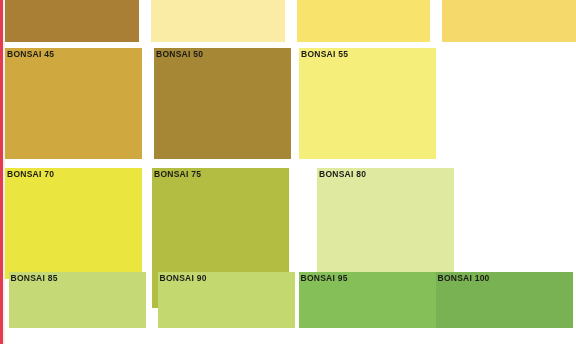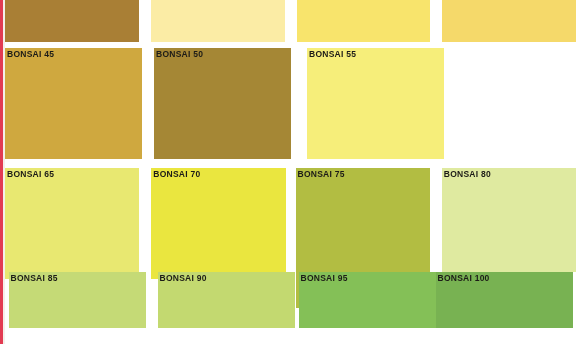--- a/index.html
+++ b/index.html
@@ -101,40 +101,36 @@
         <span class="swatch-chip" style="background:#f5d96a;"></span>
         <span class="swatch-label"></span>
       </div>
     </div>
 
     <div class="swatch-row" style="top:48px;height:101px;">
       <div class="swatch-cell" style="width:137px;height:111px;margin-right:12px;">
         <span class="swatch-chip" style="background:#cfa83f;"></span>
         <span class="swatch-label">BONSAI 45</span>
       </div>
-      <div class="swatch-cell" style="width:137px;height:111px;margin-right:16px;">
+      <div class="swatch-cell" style="width:137px;height:111px;margin-right:8px;">
         <span class="swatch-chip" style="background:#a58735;"></span>
         <span class="swatch-label">BONSAI 50</span>
       </div>
       <div class="swatch-cell" style="width:137px;height:111px;margin-right:30px;">
         <span class="swatch-chip" style="background:#f6ee7a;"></span>
         <span class="swatch-label">BONSAI 55</span>
       </div>
     </div>
 
     <div class="swatch-row" style="top:168px;height:111px;">
-      <div class="swatch-cell" style="width:137px;height:111px;margin-right:12px;">
-        <span class="swatch-chip" style="background:#e8e871;"></span>
-        <span class="swatch-label">BONSAI 65</span>
-      </div>
       <div class="swatch-cell" style="width:137px;height:111px;margin-right:10px;">
         <span class="swatch-chip" style="background:#eae63f;"></span>
         <span class="swatch-label">BONSAI 70</span>
       </div>
-      <div class="swatch-cell" style="width:137px;height:140px;margin-right:12px;">
+      <div class="swatch-cell" style="width:137px;height:140px;margin-right:28px;">
         <span class="swatch-chip" style="background:#b2bd42;"></span>
         <span class="swatch-label">BONSAI 75</span>
       </div>
       <div class="swatch-cell" style="width:137px;height:104px;">
         <span class="swatch-chip" style="background:#dfeaa0;"></span>
         <span class="swatch-label">BONSAI 80</span>
       </div>
     </div>
 
     <div class="swatch-row" style="top:272px;height:72px;justify-content:center;">

